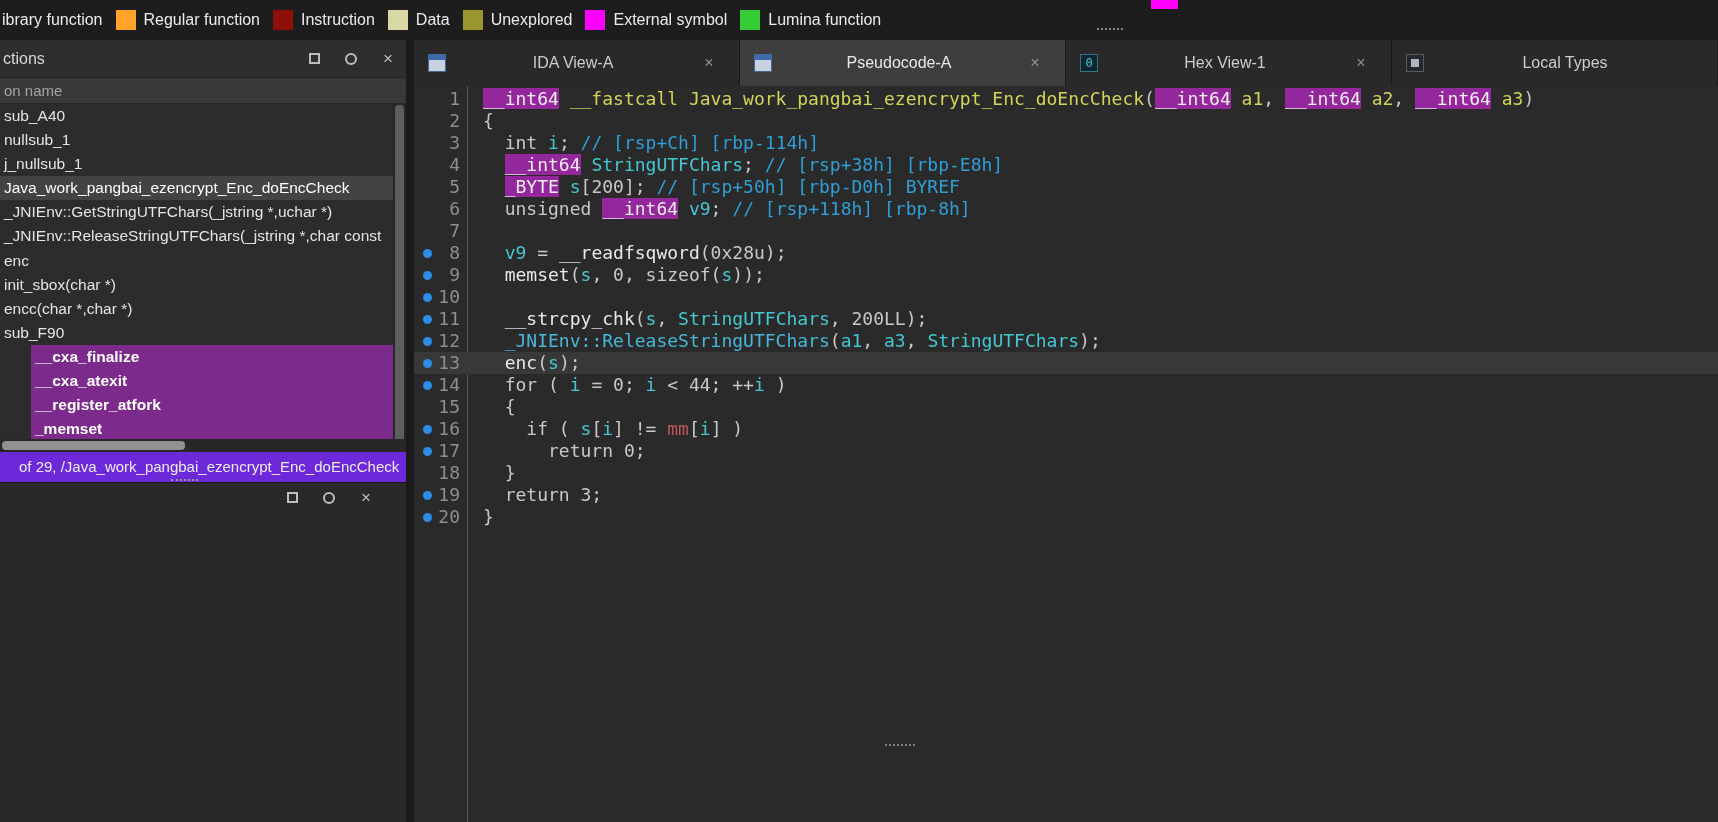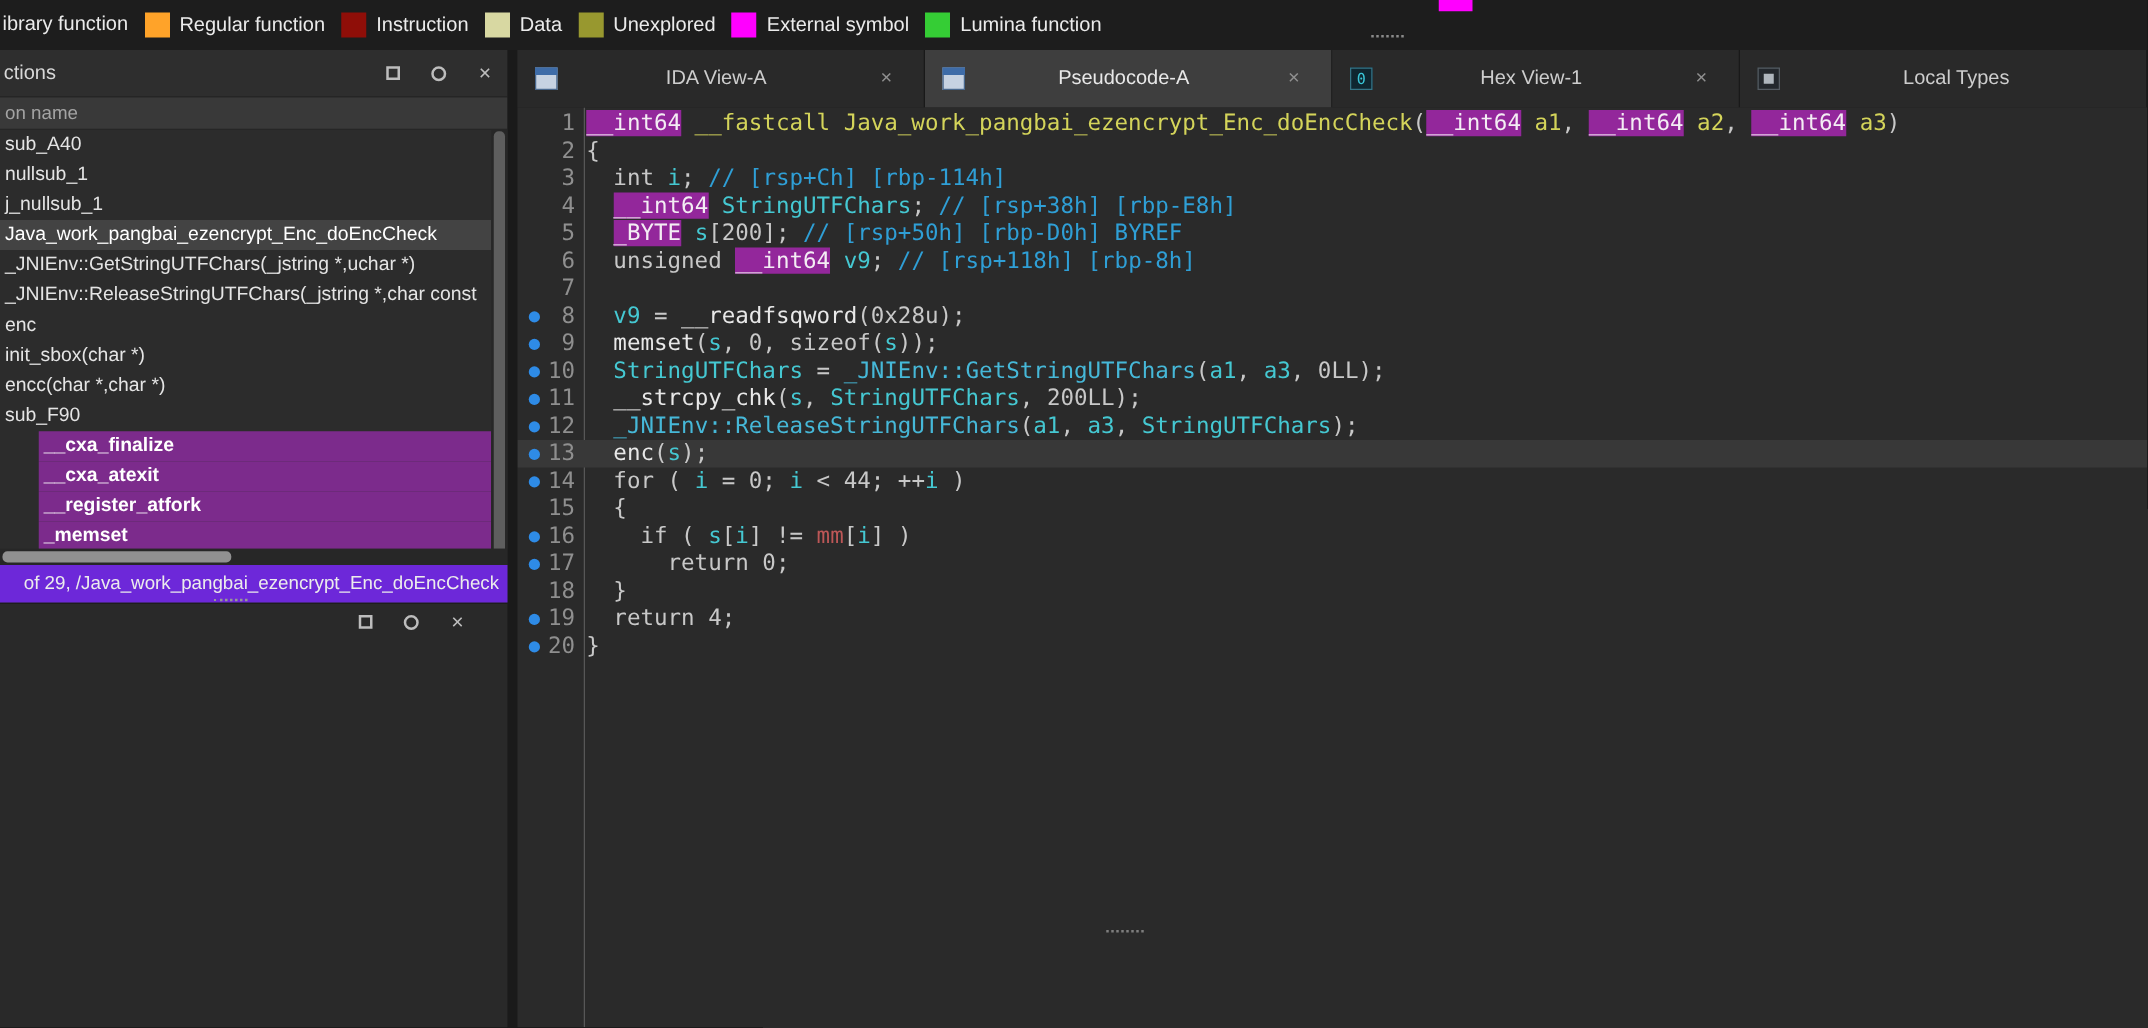--- a/index.html
+++ b/index.html
@@ -1,21 +1,21 @@
 <!DOCTYPE html>
 <html style="--import-bg: #7c2b8c; --macro-bg: #93279b; --breakpoint-dot: #2e8be6; --default-text: #c8c8c8; --variable: #45c8d2; --comment: #2f9fd6; --declaration: #d4d45a; --library-call: #46b8d8; --function-call: #e8e8e8; --data-ref: #bd5757;"><head>
 <meta charset="utf-8">
 <style>
   * { box-sizing: border-box; }
   html, body { margin:0; padding:0; background:#141414; }
   .app { position:relative; width:1718px; height:822px; overflow:hidden; background:#1d1d1d; font-family:"Liberation Sans", sans-serif; }
 
   
   .legend-bar { height:40px; display:flex; align-items:center; gap:13px; padding-left:2px; background:#1d1d1d; }
-  .legend-item { display:flex; align-items:flex-end; gap:8px; }
+  .legend-item { display:flex; align-items:center; gap:8px; }
   .legend-swatch { width:20px; height:20px; display:inline-block; }
   .legend-label { color:#ebebeb; font-size:16px; white-space:nowrap; }
   .navband-frag { position:absolute; left:1151px; top:0; width:27px; height:9px; background:#ff00ff; }
   .top-dots { position:absolute; left:1097px; top:28px; width:26px; height:0; border-top:2px dotted #8a8a8a; }
 
   .body-row { display:flex; height:782px; }
 
   
   .left-col { flex:0 0 406px; width:406px; display:flex; flex-direction:column; background:#2c2c2c; }
   .panel-titlebar { flex:0 0 38px; height:38px; display:flex; align-items:center; background:#2e2e2e; border-bottom:1px solid #232323; padding:0 8px 0 3px; }
@@ -57,21 +57,21 @@
   .ticon.types::before { content:""; position:absolute; left:4px; top:4px; width:8px; height:8px; background:#aeb6bd; }
 
   .code-area { flex:1; position:relative; background:#2a2a2a; overflow:hidden; padding-top:2px;
                font-family:"DejaVu Sans Mono","Liberation Mono",monospace; font-size:18px; }
   .code-rule { position:absolute; left:53px; top:0; bottom:0; width:1px; background:#575757; }
   .code-line { display:flex; height:22px; position:relative; }
   .code-line.current { background:#383838; }
   .gutter { flex:0 0 53px; position:relative; }
   .bp-dot { position:absolute; left:9px; top:7px; width:9px; height:9px; border-radius:50%; background:var(--breakpoint-dot,#2e8be6); }
   .line-num { position:absolute; right:7px; top:0; line-height:22px; color:#8f8f8f; }
-  .code-text { padding-left:2px; white-space:pre; line-height:22px; }
+  .code-text { padding-left:16px; white-space:pre; line-height:22px; }
   .tk-d { color:var(--default-text,#c8c8c8); }
   .tk-v { color:var(--variable,#45c8d2); }
   .tk-c { color:var(--comment,#2f9fd6); }
   .tk-y { color:var(--declaration,#d4d45a); }
   .tk-m { color:#f4edf4; background:var(--macro-bg,#93279b); }
   .tk-l { color:var(--library-call,#46b8d8); }
   .tk-f { color:var(--function-call,#e8e8e8); }
   .tk-r { color:var(--data-ref,#bd5757); }
   .code-dots { position:absolute; left:471px; top:658px; width:30px; height:0; border-top:2px dotted #7e7e7e; }
 </style>
@@ -250,21 +250,20 @@
               <span class="bp-dot"></span>
               <span class="line-num">9</span>
             </div>
             <div class="code-text"><span class="tk-d">  </span><span class="tk-f">memset</span><span class="tk-d">(</span><span class="tk-v">s</span><span class="tk-d">, 0, sizeof(</span><span class="tk-v">s</span><span class="tk-d">));</span></div>
           </div>
           <div class="code-line">
             <div class="gutter">
               <span class="bp-dot"></span>
               <span class="line-num">10</span>
             </div>
-            <div class="code-text"><span class="tk-d">  </span><span class="tk-v">StringUTFChars</span><span class="tk-d"> = </span><span class="tk-l">_JNIEnv::GetStringUTFChars</span><span class="tk-d">(</span><span class="tk-v">a1</span><span class="tk-d">, </span><span class="tk-v">a3</span><span class="tk-d">, 0LL);</span></div>
           </div>
           <div class="code-line">
             <div class="gutter">
               <span class="bp-dot"></span>
               <span class="line-num">11</span>
             </div>
             <div class="code-text"><span class="tk-d">  </span><span class="tk-f">__strcpy_chk</span><span class="tk-d">(</span><span class="tk-v">s</span><span class="tk-d">, </span><span class="tk-v">StringUTFChars</span><span class="tk-d">, 200LL);</span></div>
           </div>
           <div class="code-line">
             <div class="gutter">
@@ -311,21 +310,21 @@
             <div class="gutter">
               <span class="line-num">18</span>
             </div>
             <div class="code-text"><span class="tk-d">  }</span></div>
           </div>
           <div class="code-line">
             <div class="gutter">
               <span class="bp-dot"></span>
               <span class="line-num">19</span>
             </div>
-            <div class="code-text"><span class="tk-d">  return 4;</span></div>
+            <div class="code-text"><span class="tk-d">  return 3;</span></div>
           </div>
           <div class="code-line">
             <div class="gutter">
               <span class="bp-dot"></span>
               <span class="line-num">20</span>
             </div>
             <div class="code-text"><span class="tk-d">}</span></div>
           </div>
         </div>
     </div>

